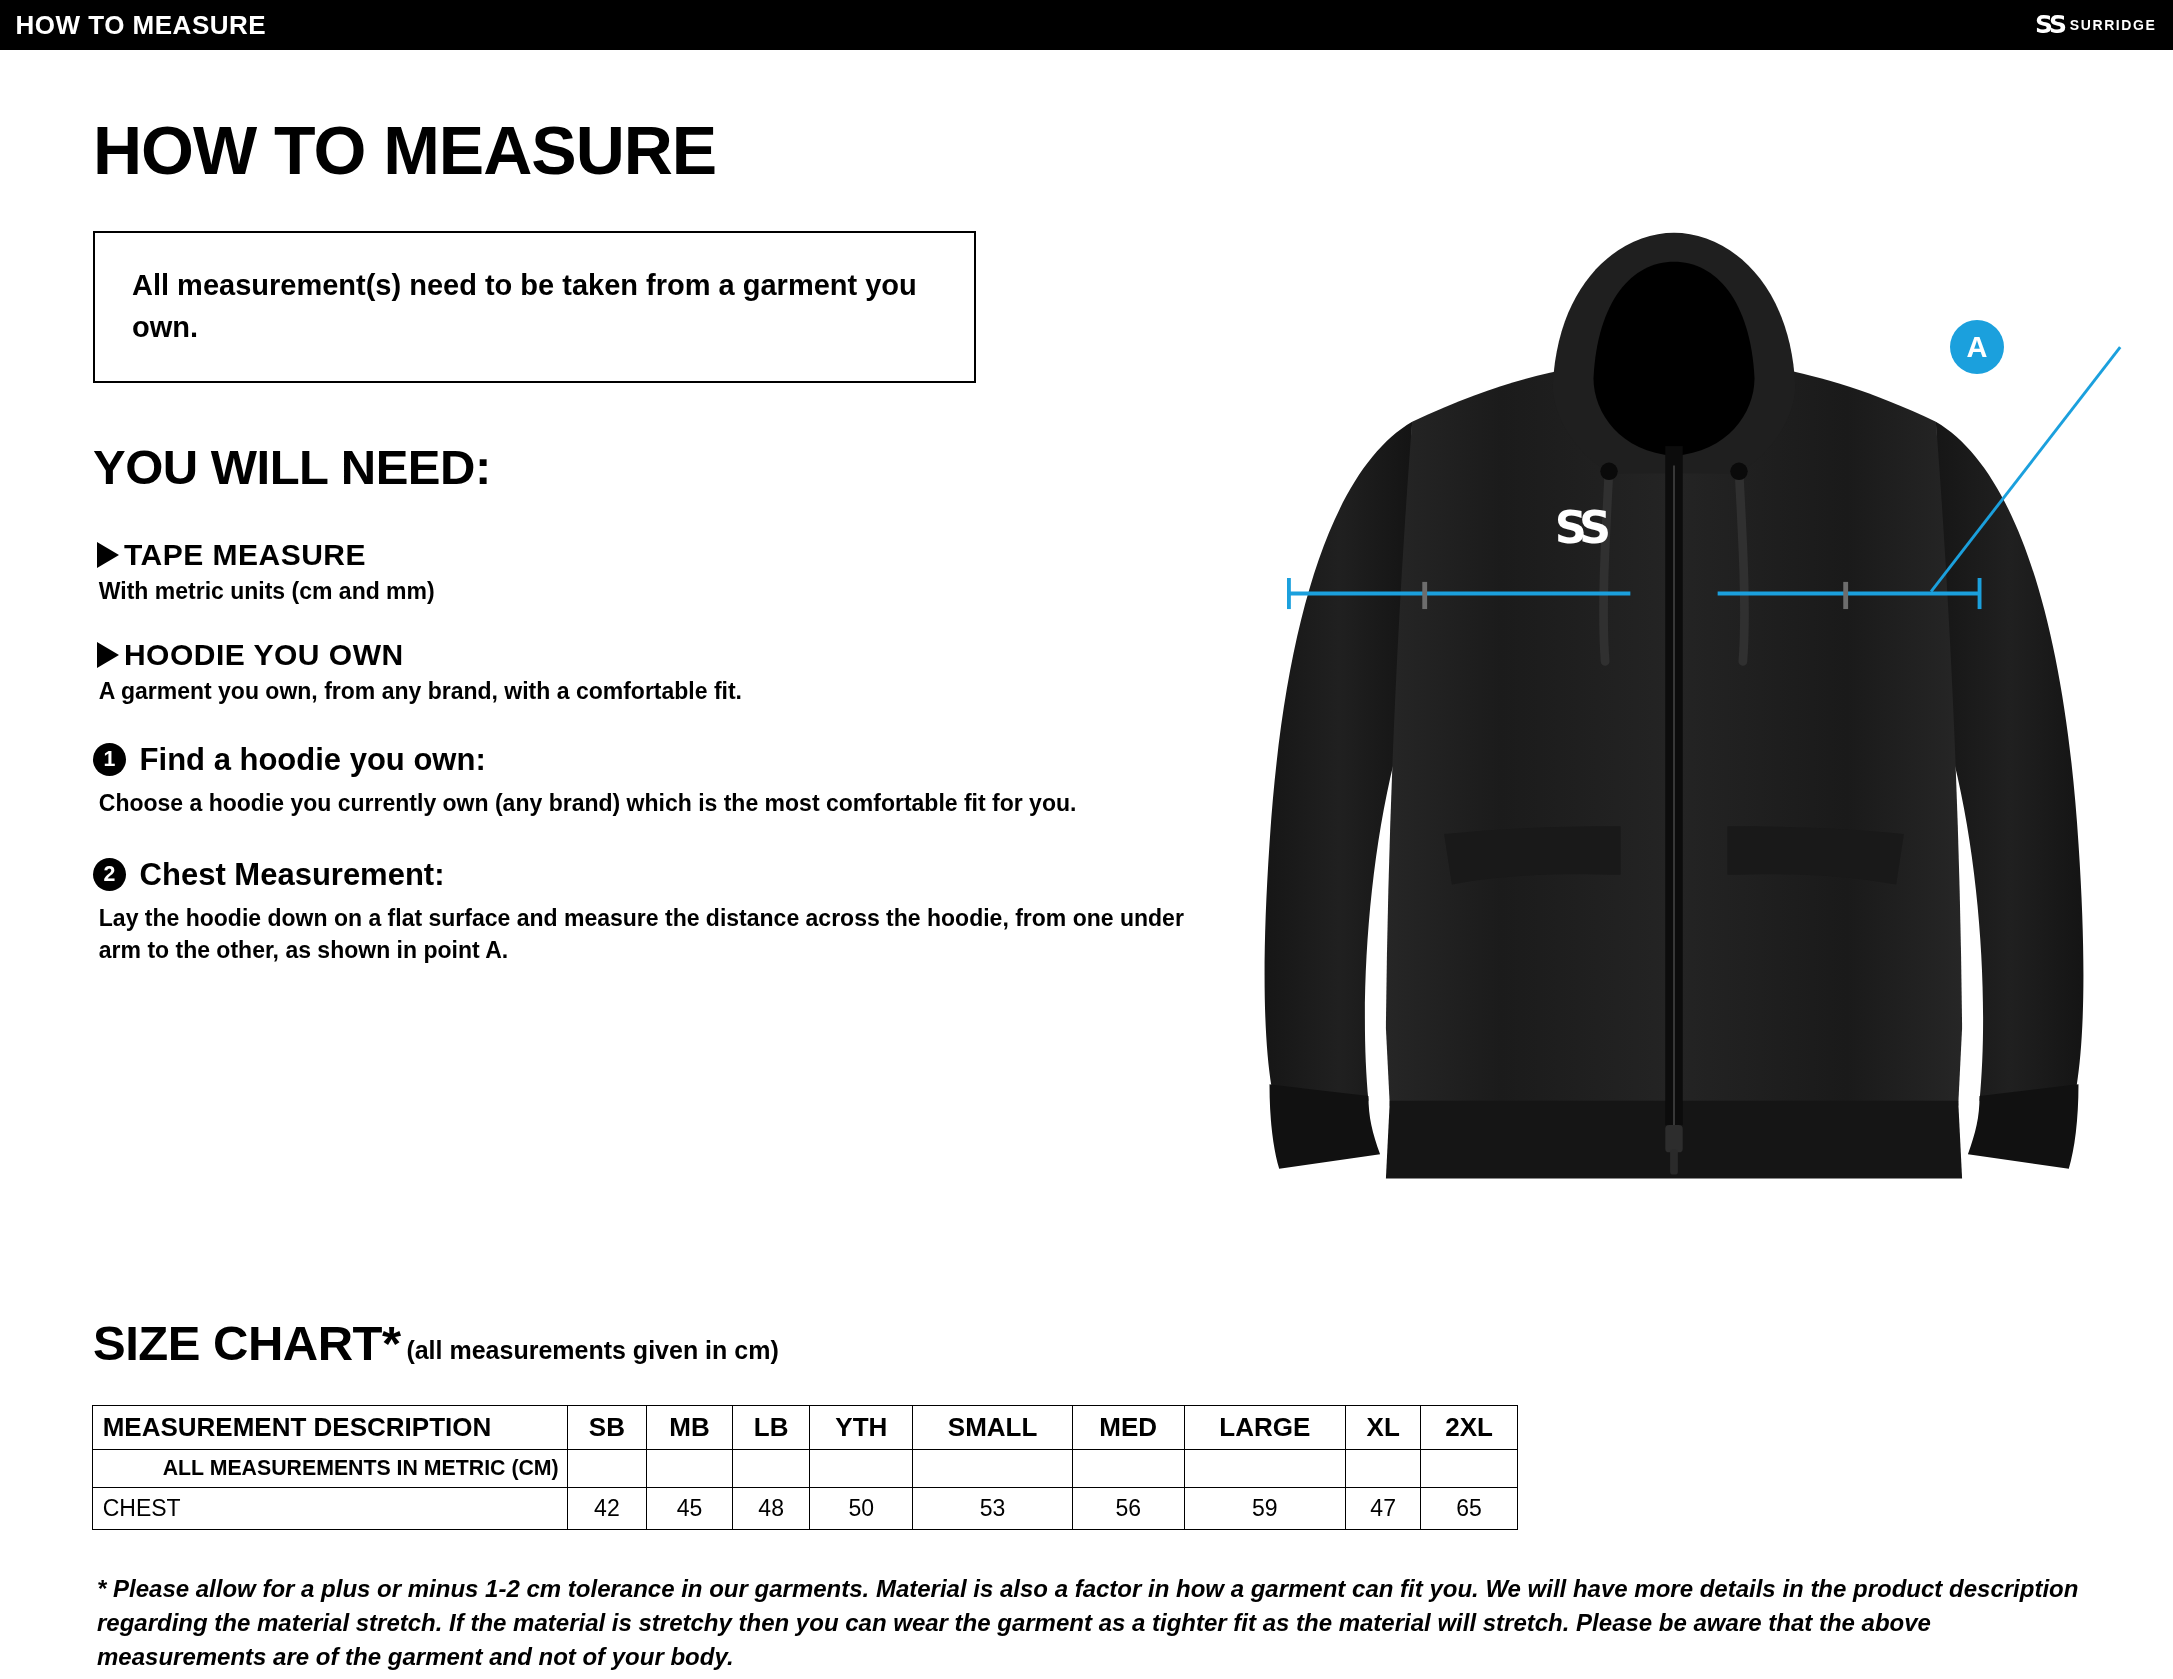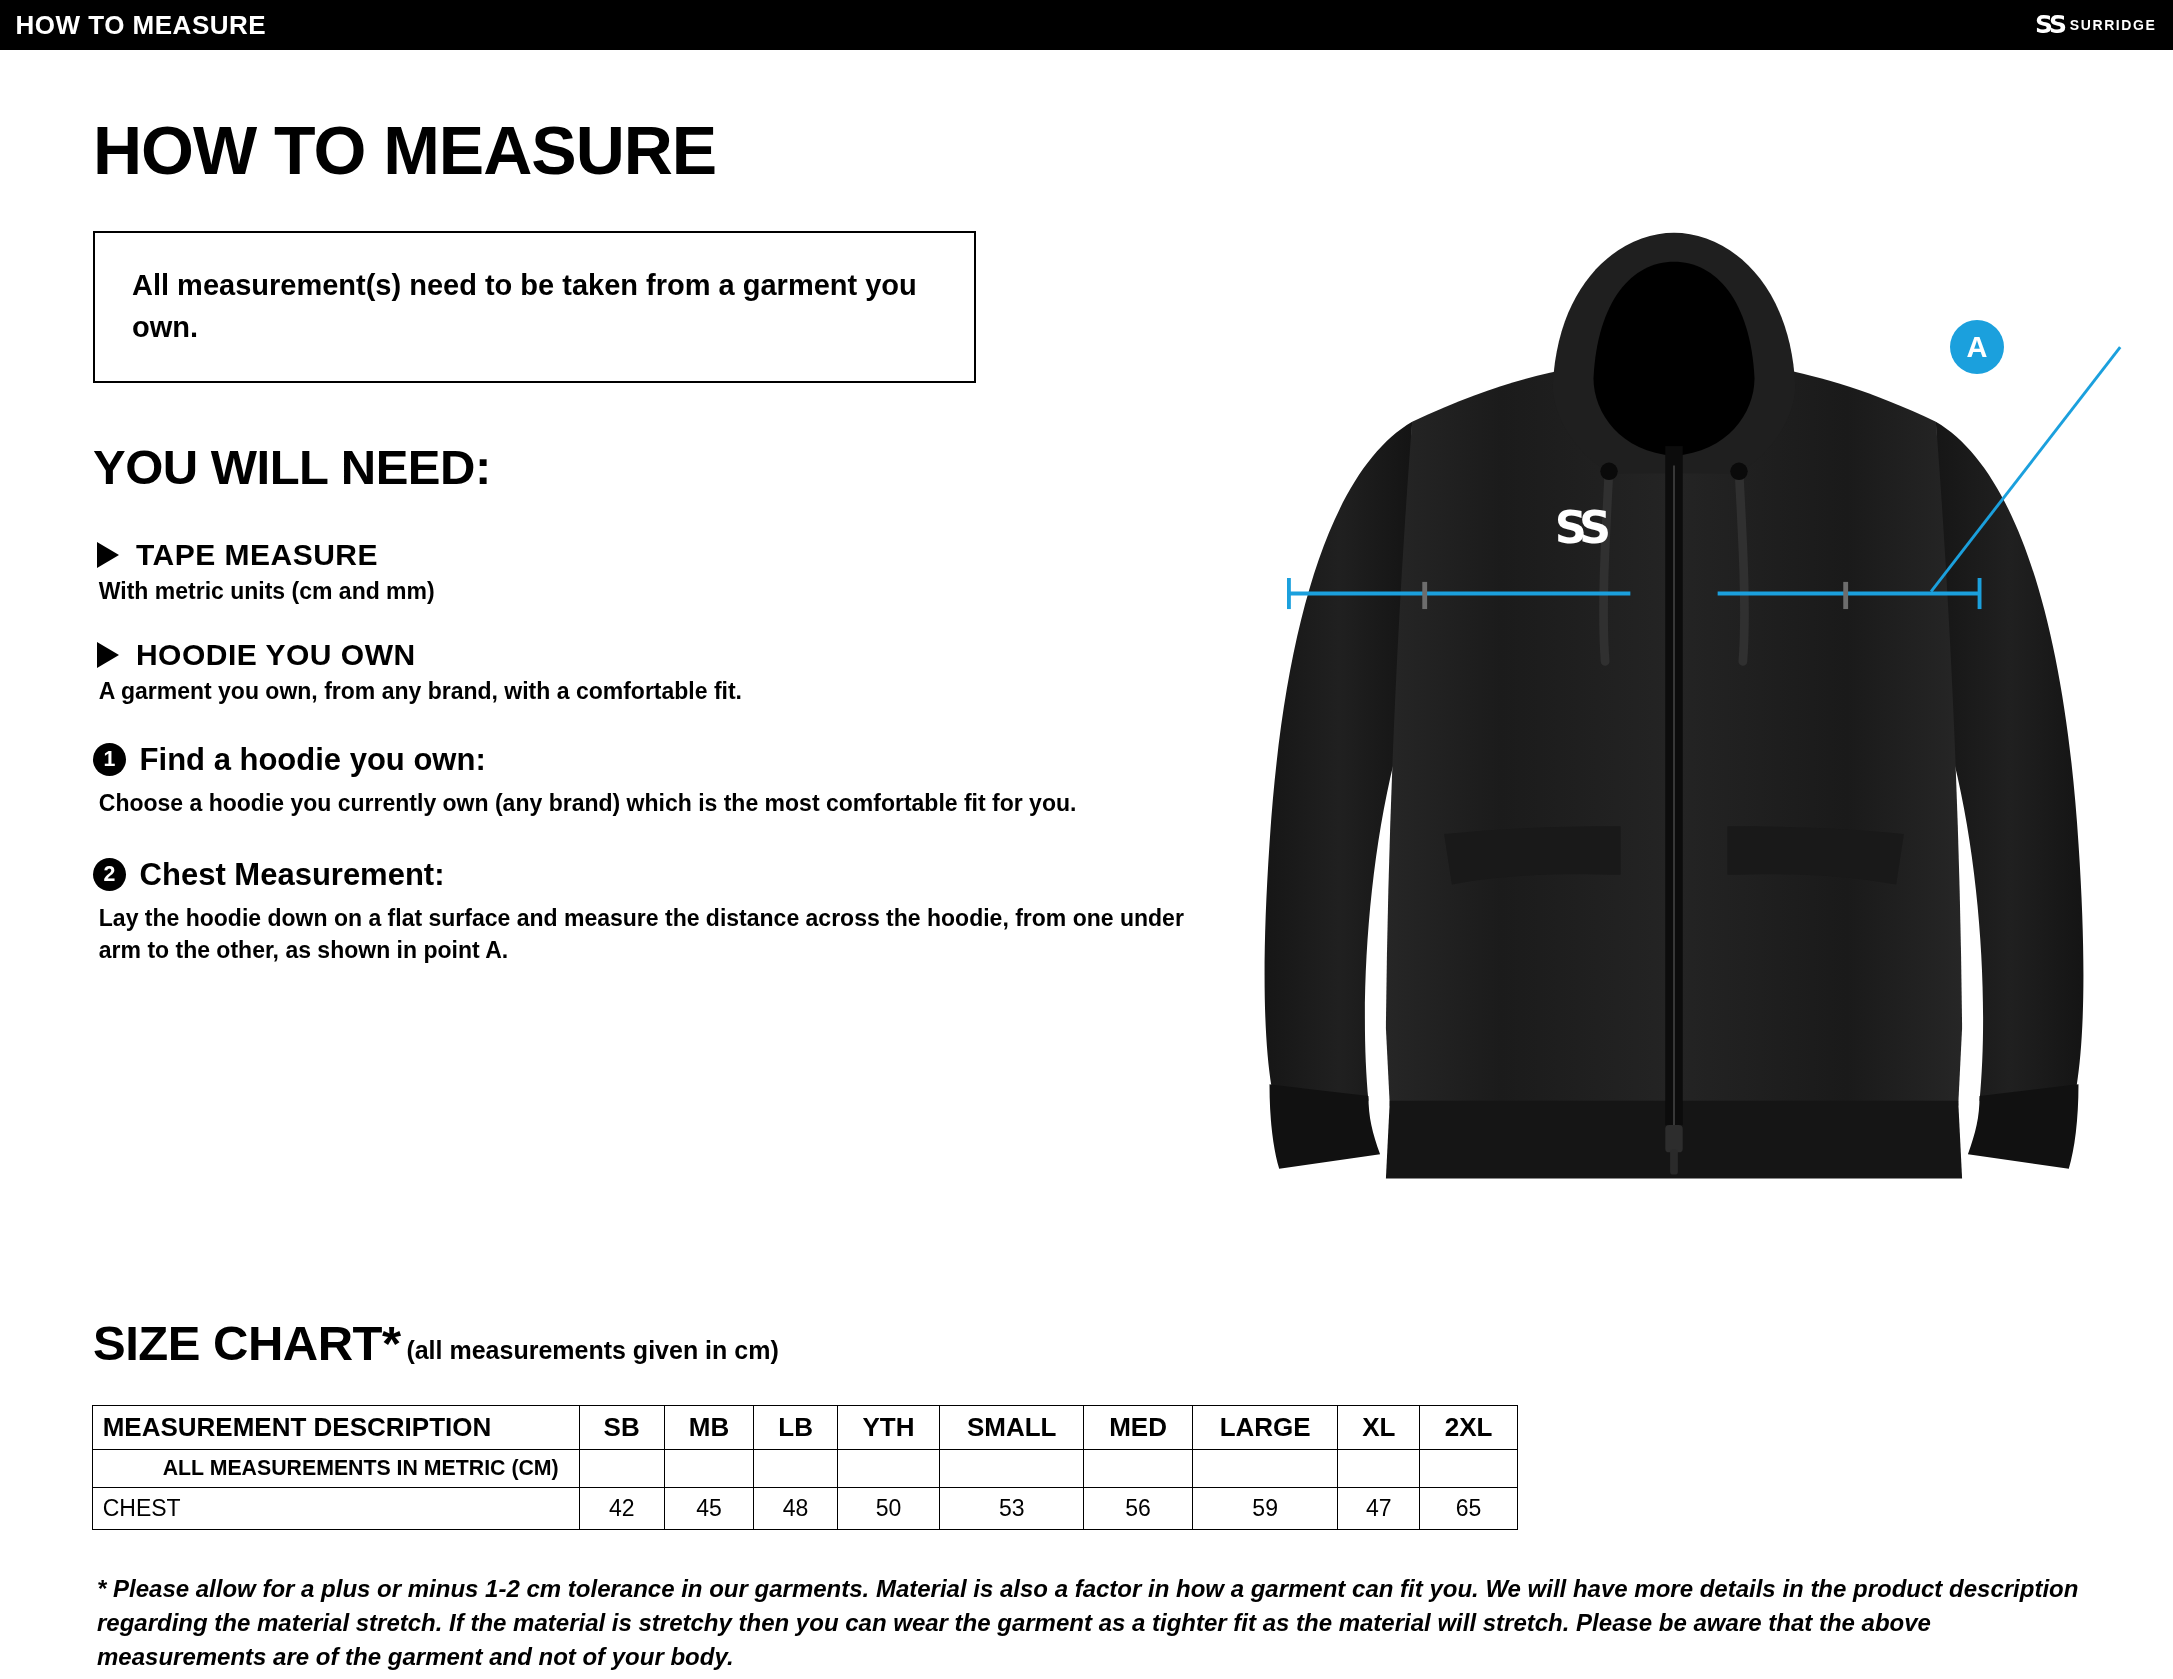--- a/index.html
+++ b/index.html
@@ -85,21 +85,21 @@
   h2.section-title {
     font-size: 49px;
     font-weight: bold;
     letter-spacing: -0.5px;
     margin: 0 0 43px 0;
   }
   .need-item { margin-bottom: 33px; }
   .need-head {
     display: flex;
     align-items: center;
-    gap: 17px;
+    gap: 5px;
   }
   .tri {
     width: 0; height: 0;
     border-left: 22px solid #000;
     border-top: 13.6px solid transparent;
     border-bottom: 13.6px solid transparent;
     margin-left: 3.9px;
   }
   .need-head .label {
     font-size: 30px;
@@ -166,21 +166,21 @@
     top: 1405px;
     border-collapse: collapse;
     width: 1426px;
   }
   table.sizes td, table.sizes th {
     border: 1.9px solid #000;
     height: 43px;
     text-align: center;
     font-size: 24px;
     font-weight: bold;
-    padding: 0 20px;
+    padding: 0 8px;
   }
   table.sizes td.desc, table.sizes th.desc {
     text-align: left;
     padding-left: 9.7px;
     width: 456px;
   }
   table.sizes tr.hdr th { font-size: 26px; }
   table.sizes tr.metric td {
     font-size: 21.3px;
     height: 37px;

